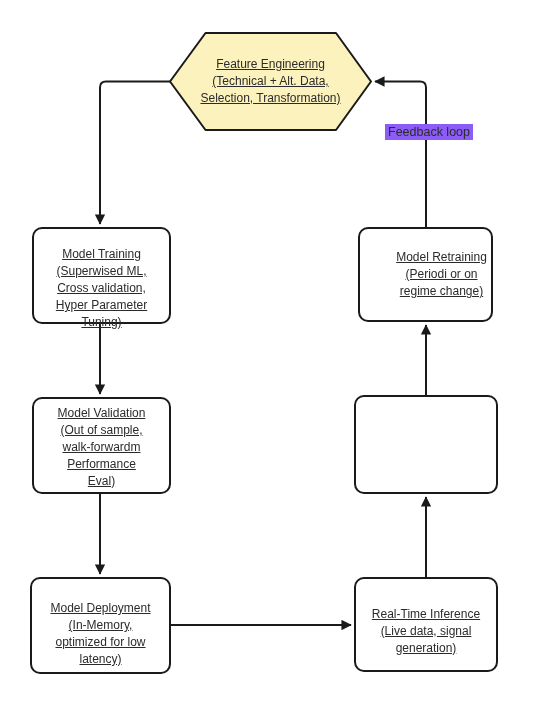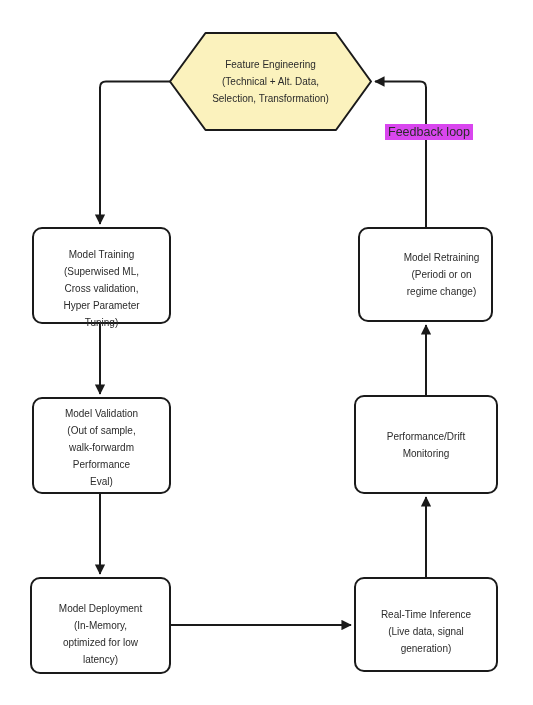--- a/index.html
+++ b/index.html
@@ -28,33 +28,34 @@
     height: 705px;
     display: block;
   }
   .node-label {
     position: absolute;
     display: flex;
     align-items: center;
     justify-content: center;
     text-align: center;
     font-family: "Liberation Sans", sans-serif;
-    font-size: 10px;
+    font-size: 12px;
     line-height: 17px;
     color: #2b2b2b;
     white-space: pre-line;
     pointer-events: none;
+    text-decoration: underline;
   }
   .edge-label {
     position: absolute;
     font-family: "Liberation Sans", sans-serif;
     font-size: 12.5px;
     line-height: 16px;
     color: #2b2b2b;
-    background: #d946ef;
+    background: #8b5cf6;
     padding: 0 3px;
     white-space: nowrap;
   }
 </style>
 </head>
 <body>
 
 <div id="diagram-root">
 
   <svg class="flow-canvas" viewBox="0 0 533 705" xmlns="http://www.w3.org/2000/svg">
@@ -111,22 +112,20 @@
 
   <div class="node-label" style="left:31px; top:578px; width:139px; height:112px;">Model Deployment
 (In-Memory,
 optimized for low
 latency)</div>
 
   <div class="node-label" style="left:355px; top:578px; width:142px; height:106px;">Real-Time Inference
 (Live data, signal
 generation)</div>
 
-  <div class="node-label" style="left:355px; top:396px; width:142px; height:97px;">Performance/Drift
-Monitoring</div>
 
   <div class="node-label" style="left:359px; top:228px; width:133px; height:93px;margin-left:16px;">Model Retraining
 (Periodi or on
 regime change)</div>
 
   <div class="edge-label" style="left:385px; top:124px;">Feedback loop</div>
 
 </div>
 
 </body></html>

